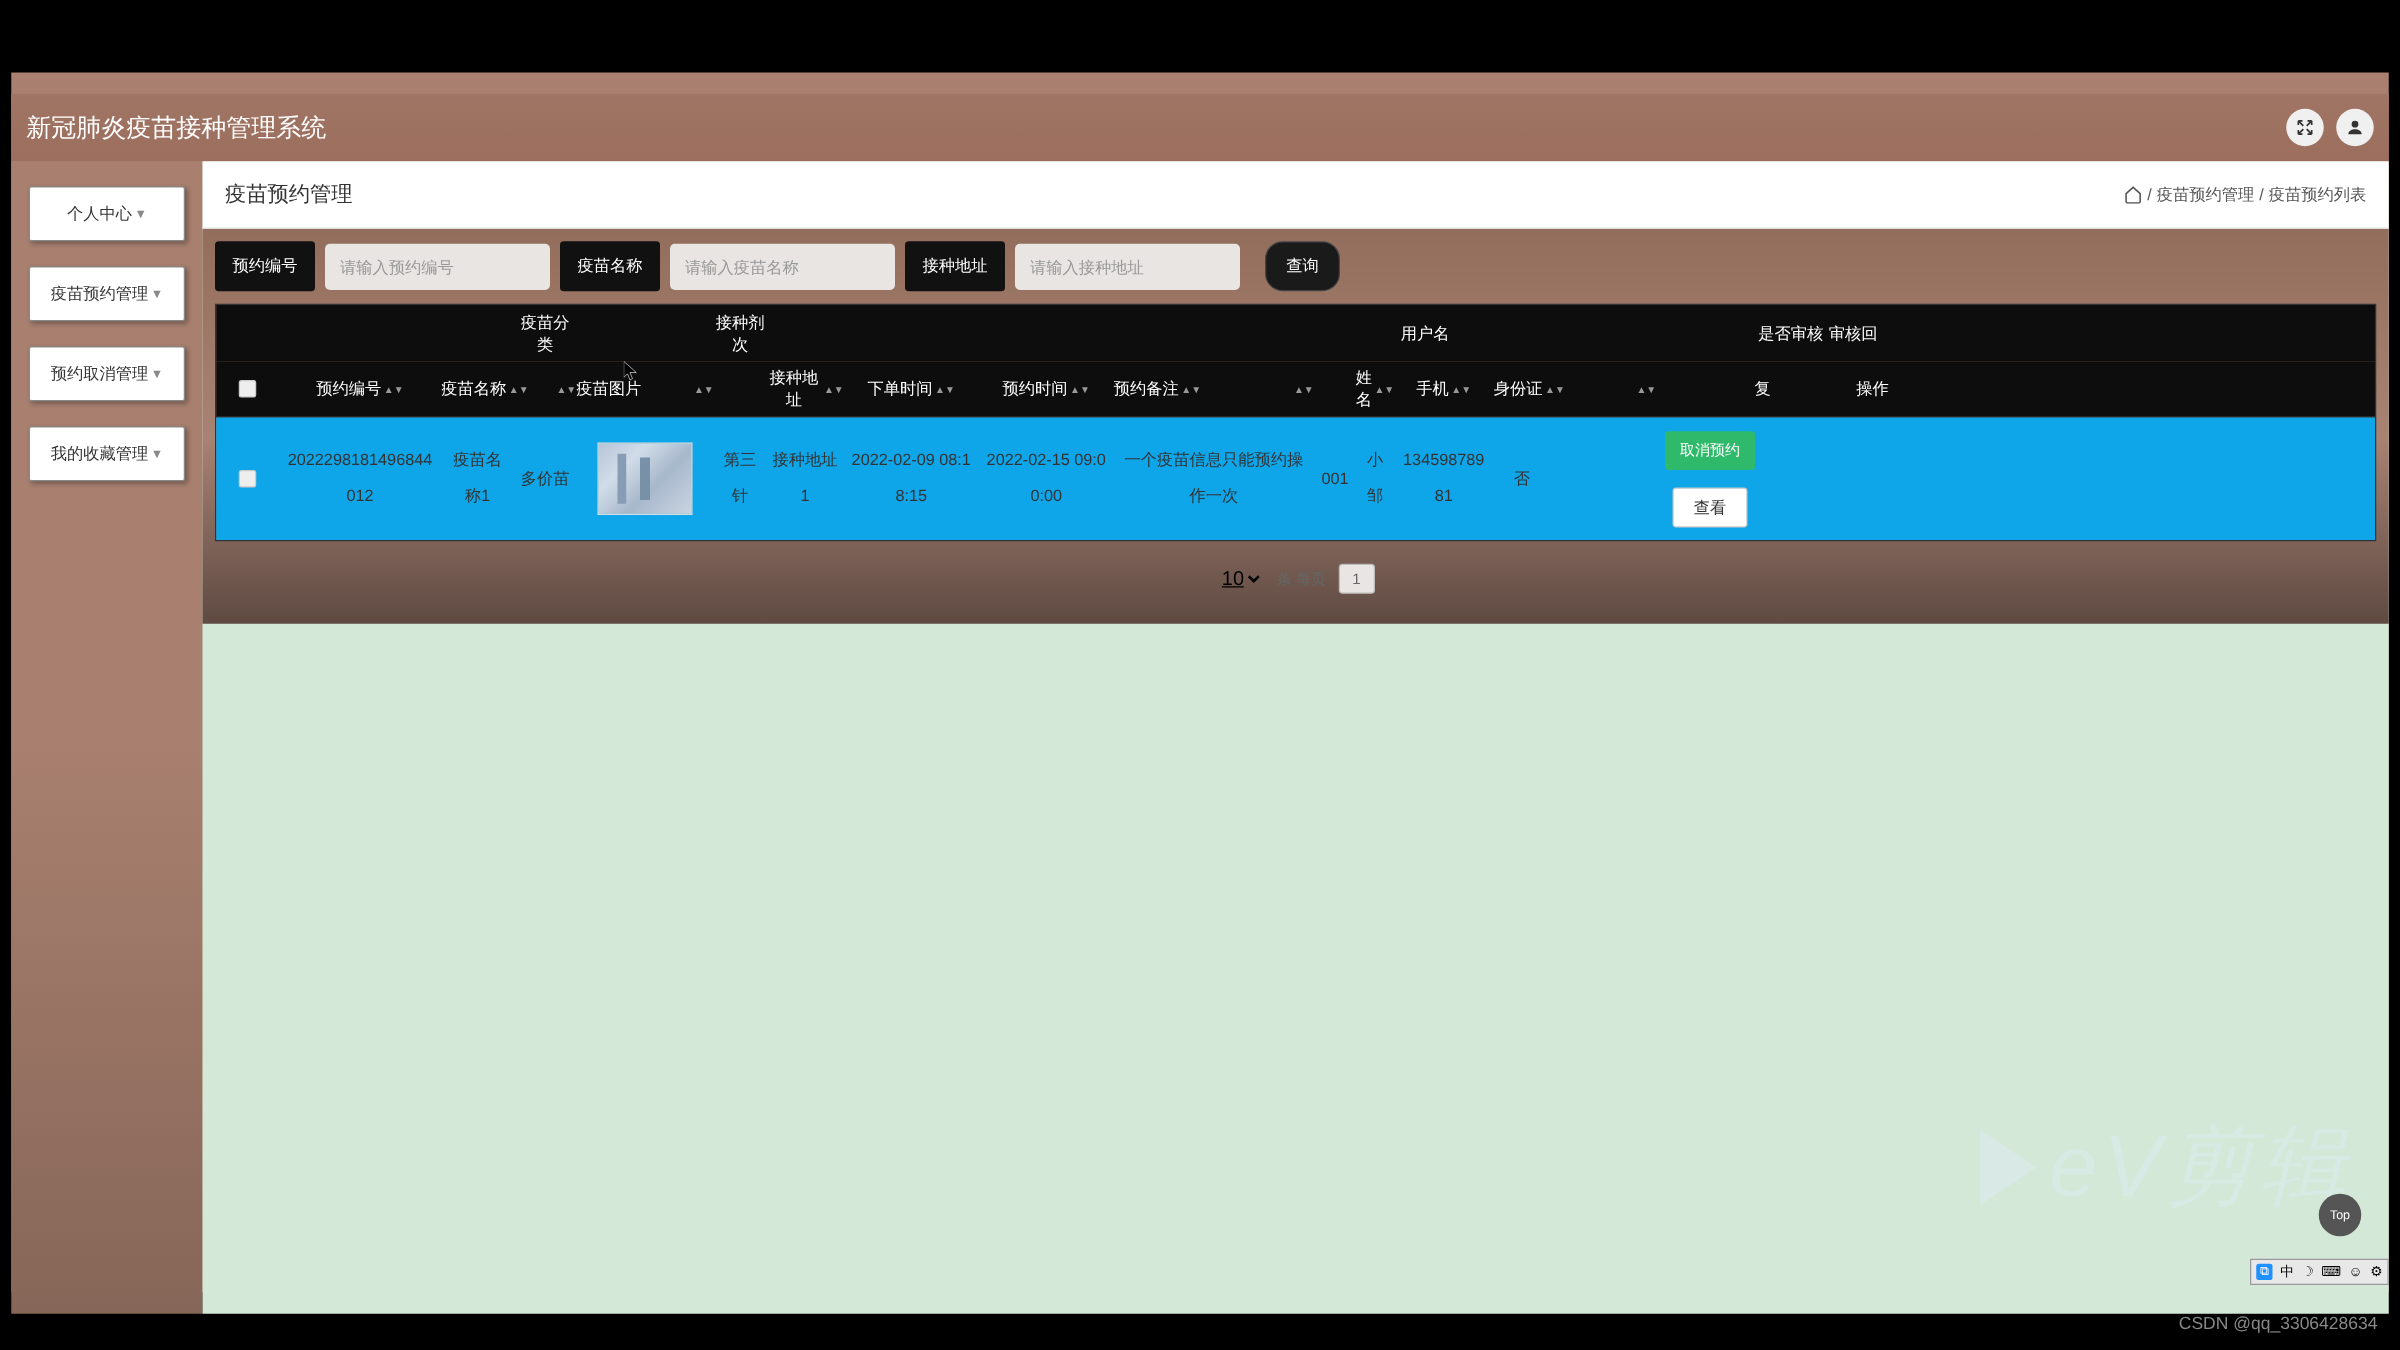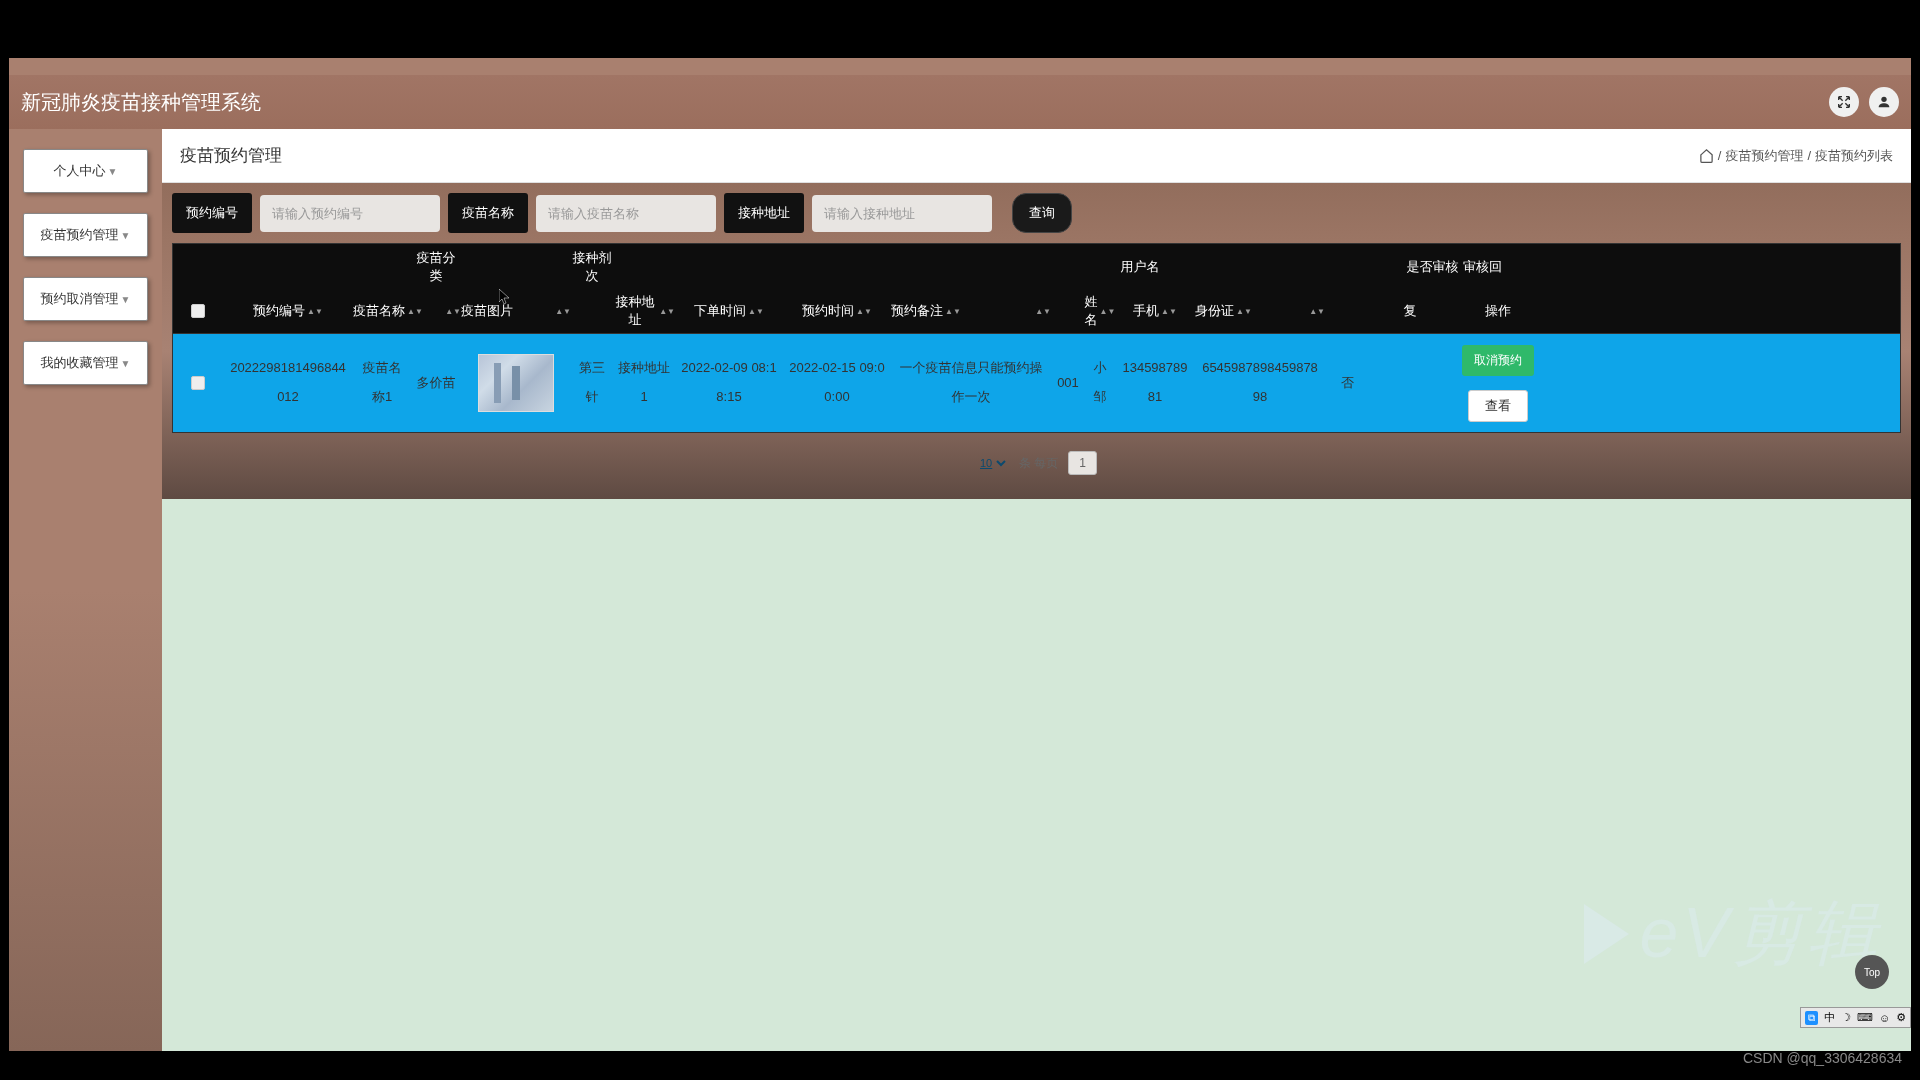--- a/index.html
+++ b/index.html
@@ -46,21 +46,21 @@
     .td { text-align: center; display: flex; align-items: center; justify-content: center; padding: 4px; word-break: break-all; line-height: 2.2; }
     .checkbox { width: 14px; height: 14px; border: 1px solid #ccc; background: #eee; border-radius: 2px; }
     .vaccine-img { width: 76px; height: 58px; background: linear-gradient(135deg, #b8c5d8 0%, #d0dce8 30%, #a8b8cc 60%, #c8d4e0 100%); border: 1px solid #ddd; position: relative; }
     .vaccine-img::before { content: ''; position: absolute; left: 20%; top: 15%; width: 10%; height: 70%; background: #889db5; }
     .vaccine-img::after { content: ''; position: absolute; left: 45%; top: 20%; width: 10%; height: 60%; background: #7890a8; }
     .btn-cancel { background: #2fb96a; color: #fff; border: none; padding: 7px 12px; border-radius: 3px; font-size: 12px; cursor: pointer; margin-bottom: 10px; }
     .btn-view { background: #fff; color: #333; border: 1px solid #ccc; padding: 6px 16px; border-radius: 3px; font-size: 13px; cursor: pointer; }
     .action-col { flex-direction: column; gap: 4px; justify-content: center; }
     
     .pagination { display: flex; align-items: center; justify-content: center; gap: 10px; padding: 18px 0 12px; font-size: 12px; color: #666; }
-    .page-select { border: none; background: transparent; color: #0c4a6e; font-size: 11px; text-decoration: underline; }
+    .page-select { border: none; background: transparent; color: #000000; font-size: 16px; text-decoration: underline; }
     .page-num { background: #e8e5e2; border: 1px solid #bbb; border-radius: 3px; padding: 4px 10px; color: #666; }
     
     .cursor-arrow { position: absolute; top: 160px; left: 337px; width: 12px; height: 16px; z-index: 100; }
     
     .watermark { position: absolute; right: 30px; bottom: 70px; font-size: 70px; font-weight: 300; color: rgba(220,235,240,0.5); letter-spacing: 4px; display: flex; align-items: center; gap: 10px; font-style: italic; }
     .watermark-play { width: 0; height: 0; border-left: 45px solid rgba(220,235,240,0.6); border-top: 30px solid transparent; border-bottom: 30px solid transparent; }
     
     .top-btn { position: absolute; right: 22px; bottom: 62px; width: 34px; height: 34px; background: #555; color: #fff; border-radius: 50%; display: flex; align-items: center; justify-content: center; font-size: 10px; cursor: pointer; }
     
     .ime-bar { position: absolute; right: 9px; bottom: 52px; background: #e8e8e8; border: 1px solid #999; display: flex; align-items: center; padding: 2px 4px; gap: 6px; font-size: 11px; }
@@ -241,21 +241,20 @@
                 <div class="vaccine-img"></div>
               </div>
             <div class="td c-dose">第三针</div>
             <div class="td c-addr">接种地址1</div>
             <div class="td c-order">2022-02-09 08:18:15</div>
             <div class="td c-appt">2022-02-15 09:00:00</div>
             <div class="td c-note">一个疫苗信息只能预约操作一次</div>
             <div class="td c-usernum">001</div>
             <div class="td c-user">小邹</div>
             <div class="td c-phone">13459878981</div>
-            <div class="td c-idcard">654598789845987898</div>
             <div class="td c-audit">否</div>
             <div class="td c-reply"></div>
             <div class="td c-action action-col">
               <button class="btn-cancel">取消预约</button>
               <button class="btn-view">查看</button>
             </div>
           </div>
         </div>
 
         <div class="pagination">

